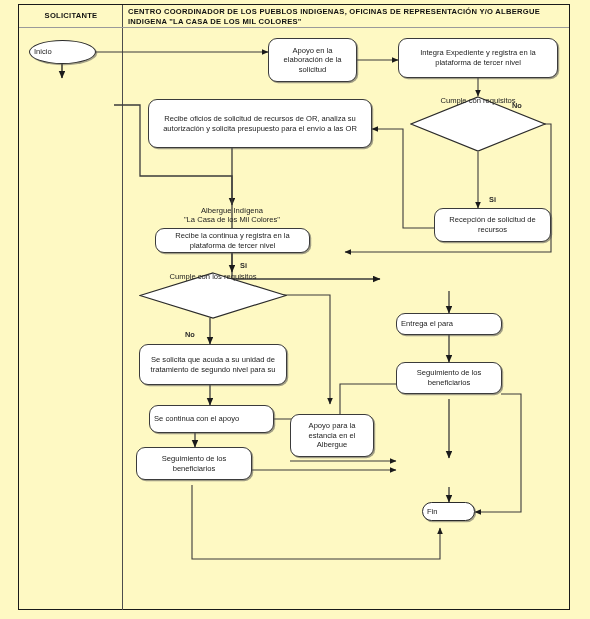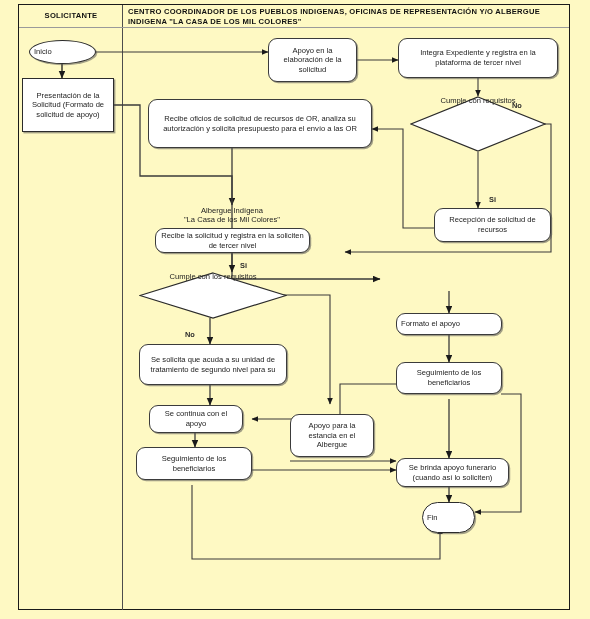--- a/index.html
+++ b/index.html
@@ -104,23 +104,20 @@
 
       <path d="M501,394 L521,394 L521,512 L475,512" marker-end="url(#ah)"></path>
 
     </g>
   </svg>
 
   <div class="node term" style="left:29px;top:40px;width:67px;height:24px;border-radius:50%;">
     <span>Inicio</span>
   </div>
 
-  <div class="node rect" style="left:22px;top:78px;width:92px;height:54px;">
-    <span>Presentación de la Solicitud (Formato de solicitud de apoyo)</span>
-  </div>
 
   <div class="node rounded" style="left:268px;top:38px;width:89px;height:44px;">
     <span>Apoyo en la elaboración de la solicitud</span>
   </div>
 
   <div class="node rounded" style="left:398px;top:38px;width:160px;height:40px;">
     <span>Integra Expediente y registra en la plataforma de tercer nivel</span>
   </div>
 
   <div class="node rounded" style="left:148px;top:99px;width:224px;height:49px;">
@@ -135,60 +132,57 @@
   </div>
 
   <div class="node rounded" style="left:434px;top:208px;width:117px;height:34px;">
     <span>Recepción de solicitud de recursos</span>
   </div>
 
   <div class="caption" style="left:158px;top:206px;width:148px;white-space:pre-line;">Albergue Indígena
 "La Casa de los Mil Colores"</div>
 
   <div class="node rounded" style="left:155px;top:228px;width:155px;height:25px;">
-    <span>Recibe la solicitud y registra en la soliciten de tercer nivel</span>
+    <span>Recibe la continua y registra en la plataforma de tercer nivel</span>
   </div>
 
   <div class="diamond" style="left:139px;top:272px;width:148px;height:47px;">
     <svg width="148" height="47" viewBox="0 0 148 47" xmlns="http://www.w3.org/2000/svg">
       <polygon points="74,1 147,23.5 74,46 1,23.5" fill="#ffffff" stroke="#2b2b2b" stroke-width="1.2"></polygon>
     </svg>
     <div class="dlabel">Cumple con los requisitos</div>
   </div>
 
   <div class="node rounded" style="left:139px;top:344px;width:148px;height:41px;">
     <span>Se solicita que acuda a su unidad de tratamiento de segundo nivel para su</span>
   </div>
 
-  <div class="node rounded" style="left:149px;top:405px;width:94px;height:28px;">
+  <div class="node rounded" style="left:149px;top:405px;width:125px;height:28px;">
     <span>Se continua con el apoyo</span>
   </div>
 
   <div class="node rounded" style="left:136px;top:447px;width:116px;height:33px;">
     <span>Seguimiento de los beneficiarios</span>
   </div>
 
   <div class="node rounded" style="left:290px;top:414px;width:84px;height:43px;">
     <span>Apoyo para la estancia en el Albergue</span>
   </div>
 
 
   <div class="node rounded" style="left:396px;top:313px;width:106px;height:22px;">
-    <span>Formato el apoyo</span>
+    <span>Entrega el para</span>
   </div>
 
   <div class="node rounded" style="left:396px;top:362px;width:106px;height:32px;">
     <span>Seguimiento de los beneficiarios</span>
   </div>
 
-  <div class="node rounded" style="left:396px;top:458px;width:113px;height:29px;">
-    <span>Se brinda apoyo funerario (cuando así lo soliciten)</span>
-  </div>
 
-  <div class="node term" style="left:422px;top:502px;width:53px;height:31px;">
+  <div class="node term" style="left:422px;top:502px;width:53px;height:19px;">
     <span>Fin</span>
   </div>
 
   <div class="edge-label" style="left:512px;top:101px;">No</div>
   <div class="edge-label" style="left:489px;top:195px;">Si</div>
   <div class="edge-label" style="left:240px;top:261px;">Si</div>
   <div class="edge-label" style="left:185px;top:330px;">No</div>
 
 </div>
 

